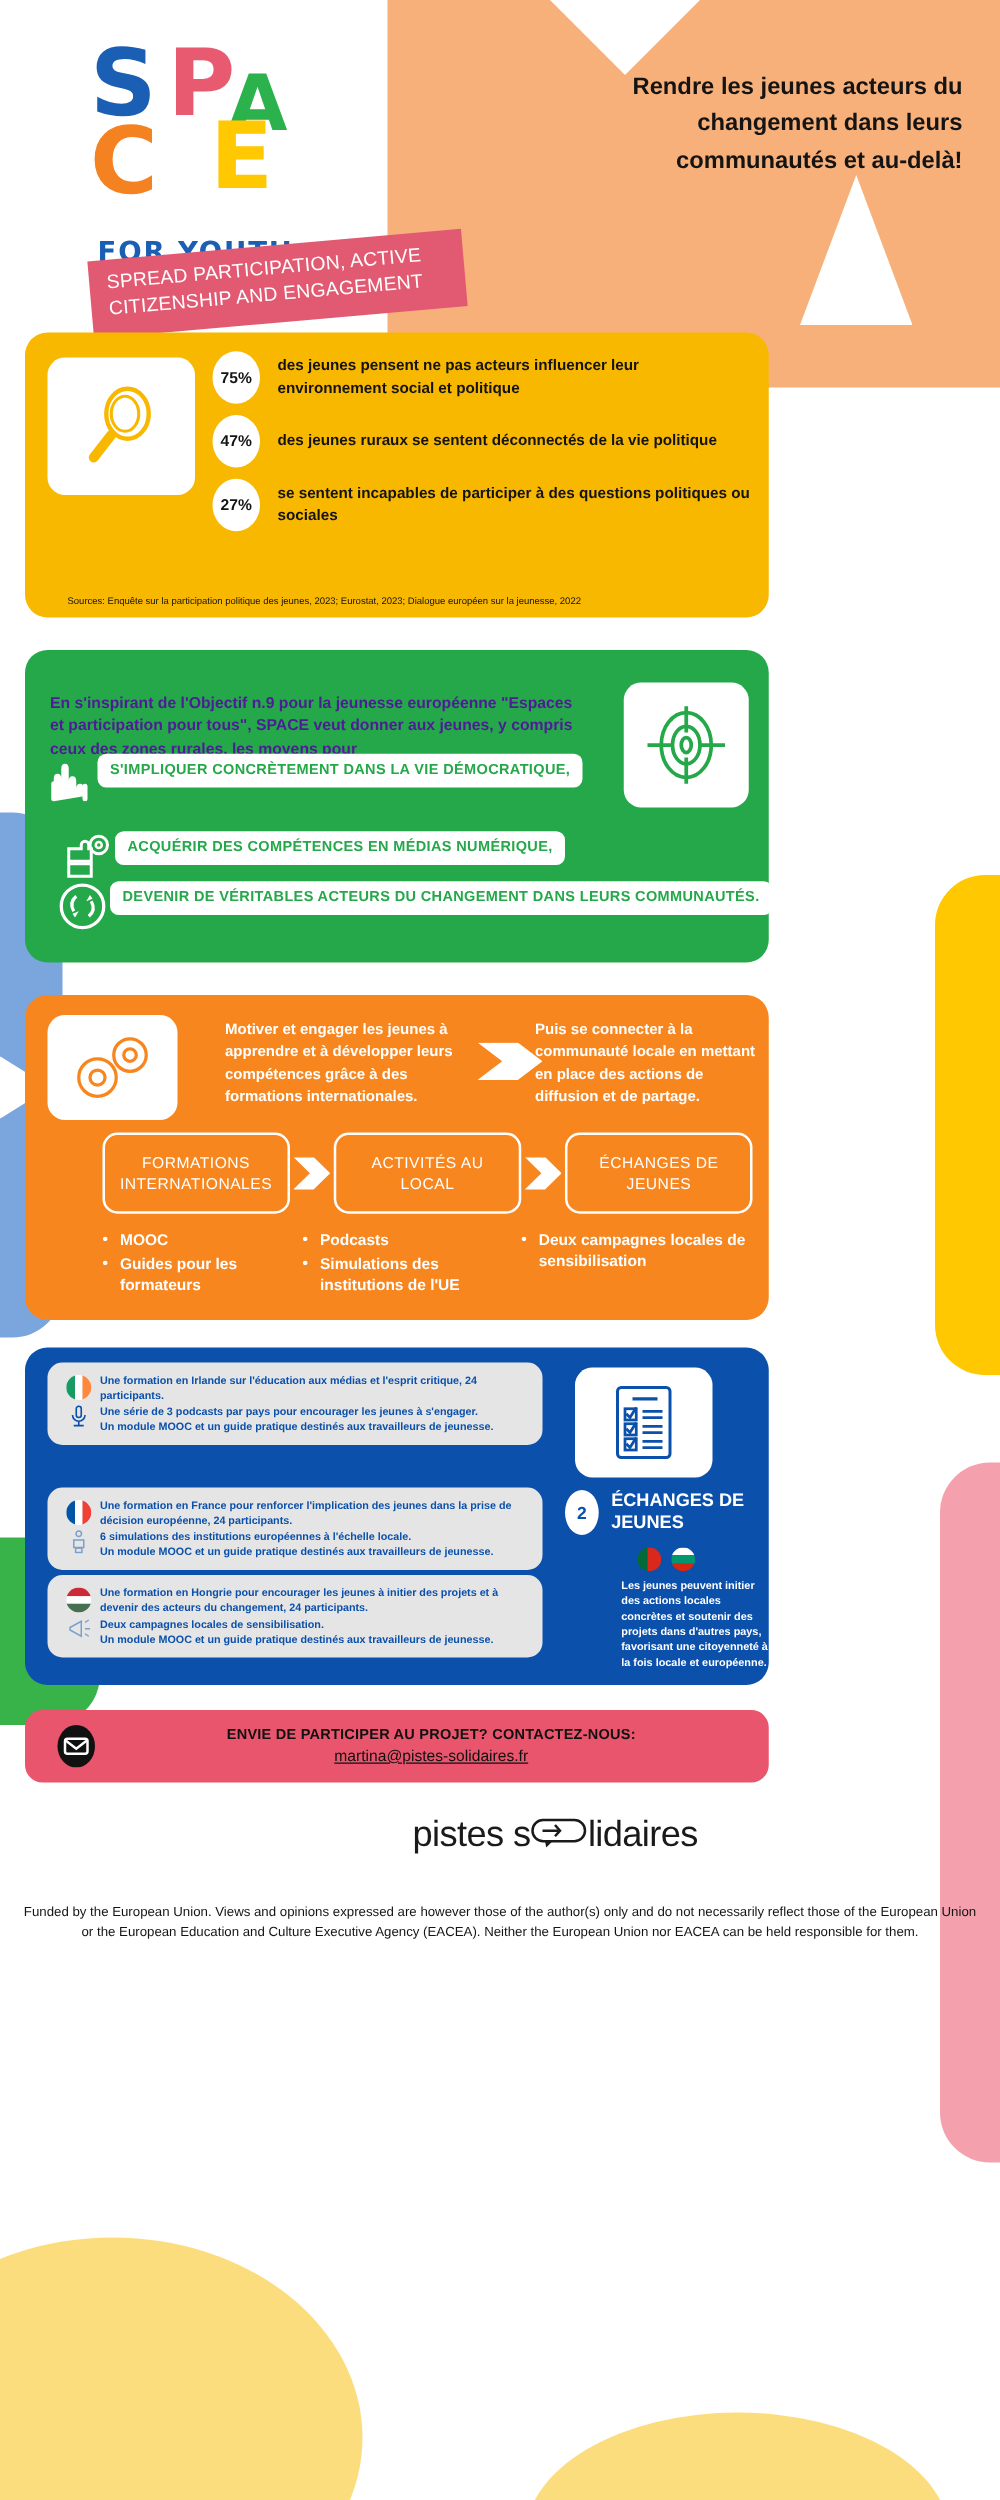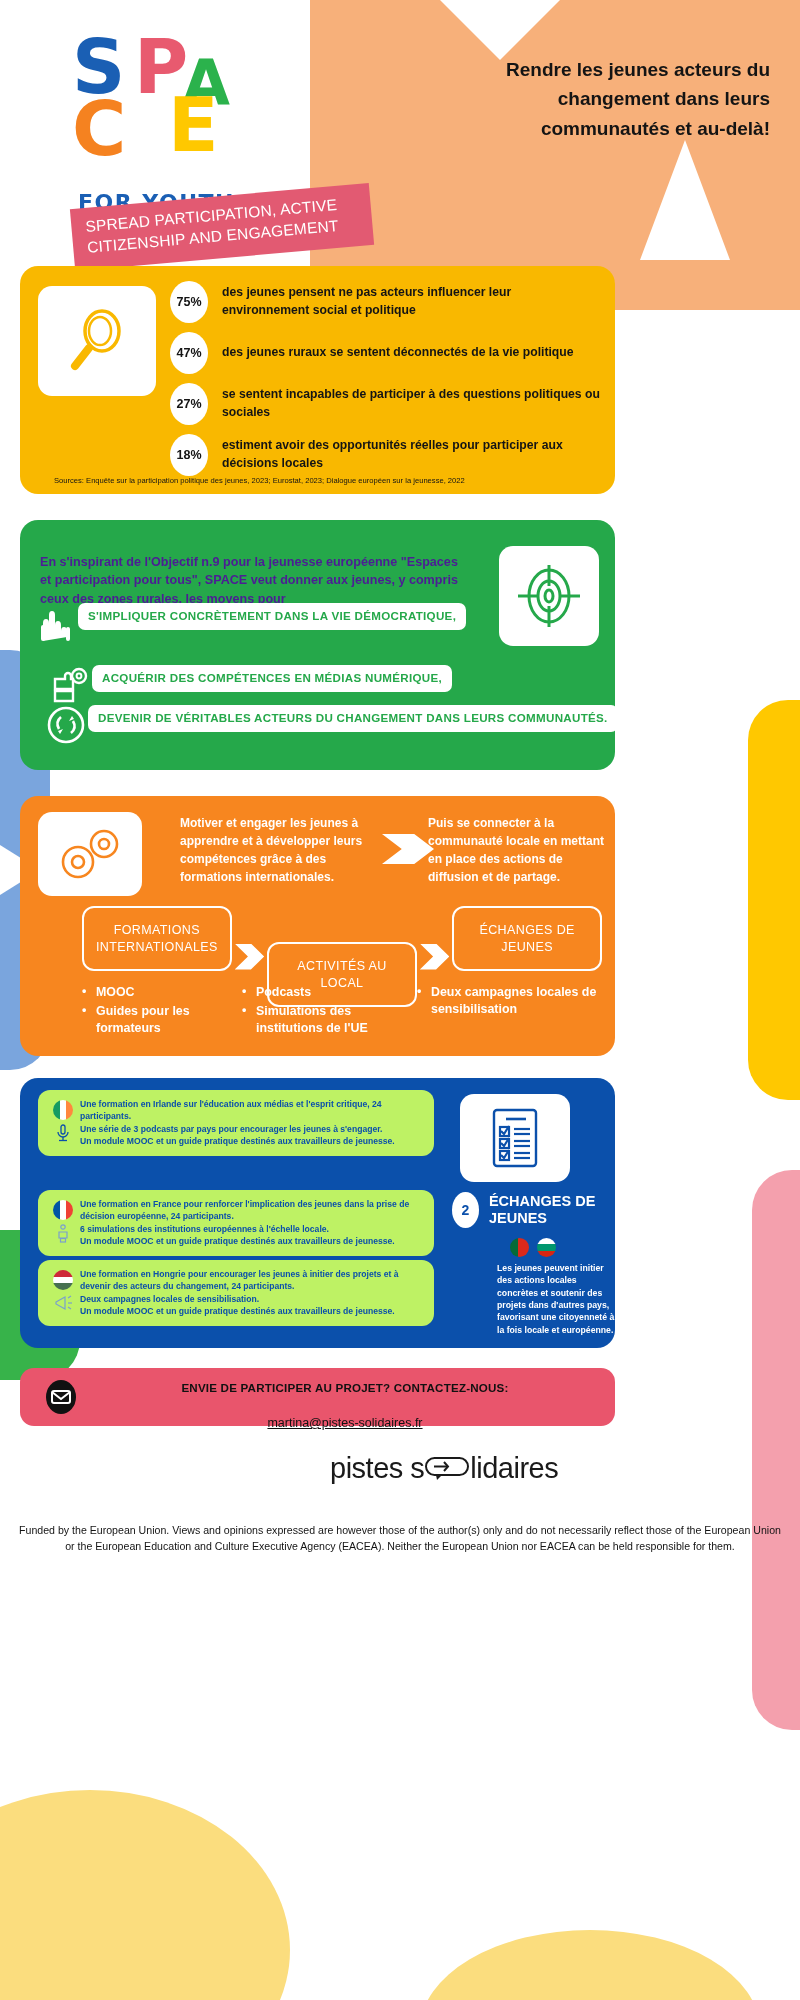--- a/index.html
+++ b/index.html
@@ -159,40 +159,40 @@
     position:absolute; left:408px; top:18px; width:180px;
     color:#ffffff; font-size:12px; font-weight:700; line-height:1.5;
   }
   .steps { position:absolute; left:62px; top:110px; width:520px; display:flex; }
   .step {
     border:2px solid #ffffff; border-radius:12px; height:65px;
     display:flex; align-items:center; justify-content:center; text-align:center;
     color:#ffffff; font-size:12.5px; font-weight:400; line-height:1.35;
     letter-spacing:.4px; padding:0 6px;
   }
-  .s1 { width:152px; } .s2 { width:152px;margin-top:36px; } .s3 { width:152px; }
+  .s1 { width:152px; } .s2 { width:152px; } .s3 { width:152px; }
   .step-arrow {
     width:30px; align-self:center; height:26px; background:#ffffff;
     clip-path:polygon(0 0,55% 0,100% 50%,55% 100%,0 100%,45% 50%);
     margin:0 3px;
   }
   .bullets-row { position:absolute; left:62px; top:188px; width:530px; display:flex; }
   .b-col { color:#ffffff; font-size:12.4px; font-weight:700; line-height:1.38; }
   .b-col ul { list-style:none; }
   .b-col li { position:relative; padding-left:14px; margin-bottom:2px; }
   .b-col li:before { content:"•"; position:absolute; left:0; top:-1px; }
   .bc1 { width:160px; } .bc2 { width:175px; } .bc3 { width:180px; }
 
   
   .blue {
     position:absolute; left:20px; top:1078px; width:595px; height:270px;
     background:#0b50ab;
   }
   .card {
-    position:absolute; left:18px; background:#bef264; border-radius:12px;
+    position:absolute; left:18px; background:#e5e5e5; border-radius:12px;
     padding:8px 10px 8px 8px; width:396px; display:flex; align-items:flex-start;
   }
   .card-icons { width:34px; flex:0 0 34px; display:flex; flex-direction:column; align-items:center; gap:3px; padding-top:2px; }
   .flag { width:20px; height:20px; border-radius:50%; overflow:hidden; display:flex; }
   .flag span { flex:1; }
   .card-text { font-size:8.6px; font-weight:700; color:#0b50ab; line-height:1.45; }
   .c1 { top:12px; } .c2 { top:96px;margin-top:16px; } .c3 { top:182px; }
 
   .blue .icon-box { position:absolute; left:440px; top:16px; width:110px; height:88px; }
   .ex-row { position:absolute; left:432px; top:114px; display:flex; align-items:center; }
@@ -210,21 +210,21 @@
   }
 
   
   .contact {
     position:absolute; left:20px; top:1368px; width:595px; height:58px;
     background:#e9556c; border-radius:14px;
   }
   .mail-icon { position:absolute; left:24px; top:12px; width:34px; height:34px; }
   .contact-txt { position:absolute; left:90px; top:13px; width:470px; text-align:center; }
   .contact-title { font-size:11.6px; font-weight:700; color:#111; letter-spacing:.2px; }
-  .contact-mail { font-size:12.5px; color:#111; text-decoration:underline; margin-top:22px; display:block; }
+  .contact-mail { font-size:12.5px; color:#111; text-decoration:underline; margin-top:4px; display:block; }
 
   
   .eu-row { position:absolute; left:46px; top:1448px; display:flex; align-items:center; }
   .eu-flag {
     width:56px; height:40px; background:#000; position:relative;
     display:flex; align-items:center; justify-content:center;
   }
   .eu-stars { position:relative; width:30px; height:30px; }
   .eu-stars i {
     position:absolute; color:#f5d400; font-size:5px; font-style:normal;
@@ -292,24 +292,20 @@
       <span class="stat-bubble">75%</span>
       <span class="stat-text">des jeunes pensent ne pas acteurs influencer leur environnement social et politique</span>
     </div>
     <div class="stat-row">
       <span class="stat-bubble">47%</span>
       <span class="stat-text">des jeunes ruraux se sentent déconnectés de la vie politique</span>
     </div>
     <div class="stat-row">
       <span class="stat-bubble">27%</span>
       <span class="stat-text">se sentent incapables de participer à des questions politiques ou sociales</span>
-    </div>
-    <div class="stat-row">
-      <span class="stat-bubble">18%</span>
-      <span class="stat-text">estiment avoir des opportunités réelles pour participer aux décisions locales</span>
     </div>
   </div>
 
   <div class="sources">Sources: Enquête sur la participation politique des jeunes, 2023; Eurostat, 2023; Dialogue européen sur la jeunesse, 2022</div>
 </div>
 
 <div class="panel green">
   <div class="green-intro">En s'inspirant de l'Objectif n.9 pour la jeunesse européenne "Espaces et participation pour tous", SPACE veut donner aux jeunes, y compris ceux des zones rurales, les moyens pour</div>
   <div class="icon-box">
     <svg width="68" height="68" viewBox="0 0 68 68">

